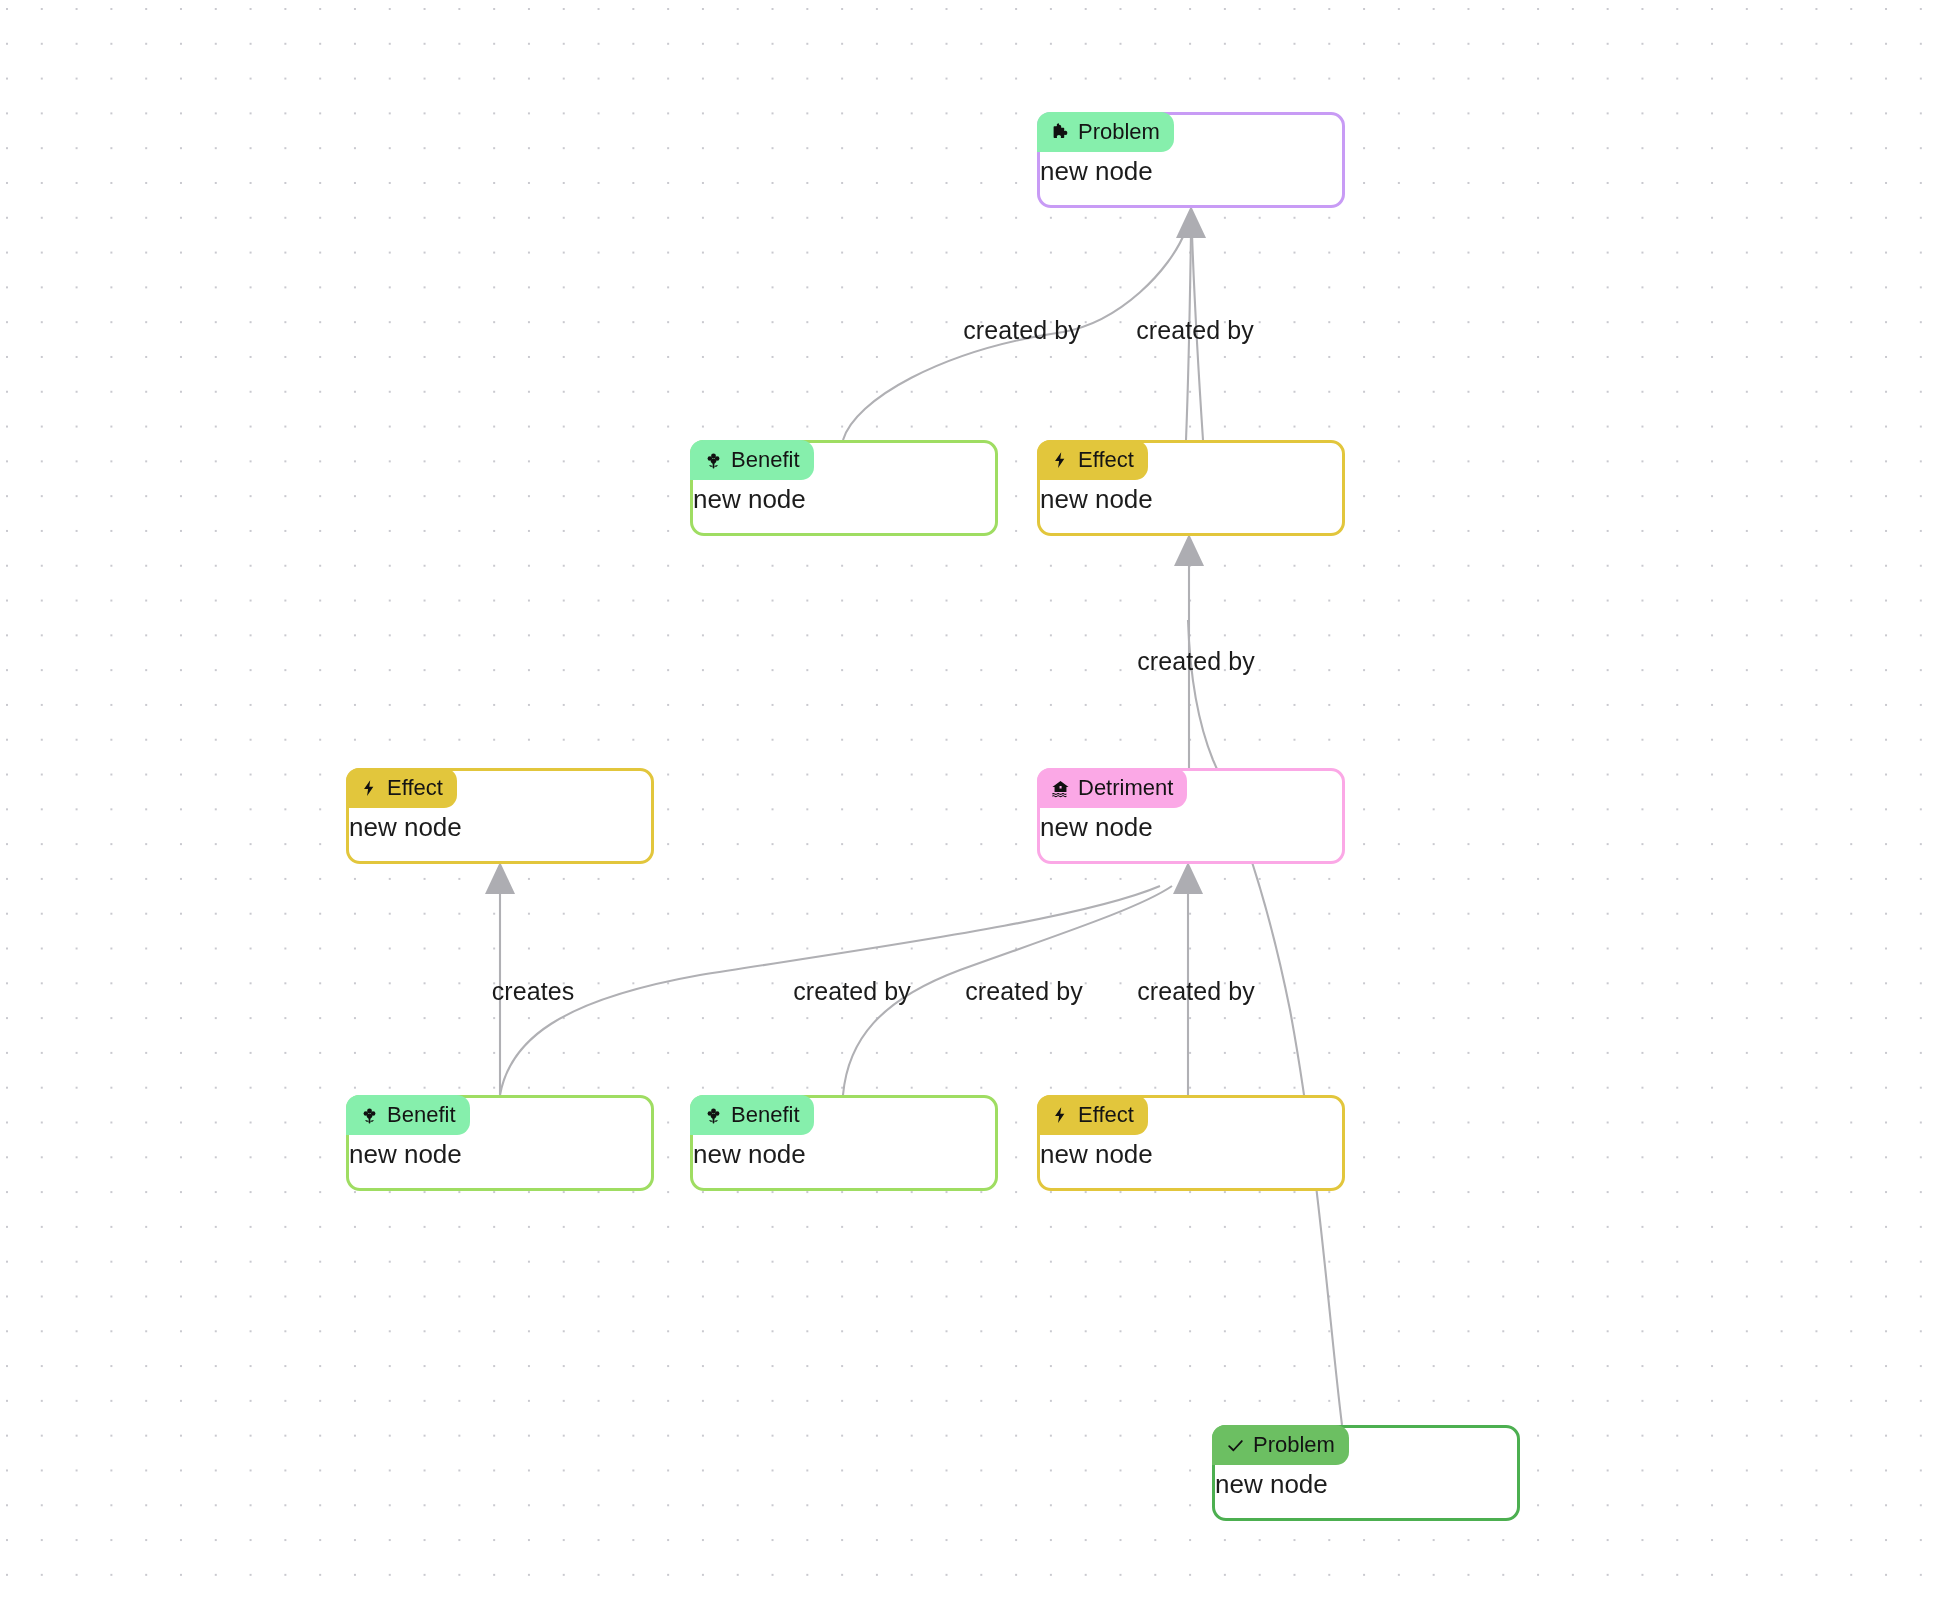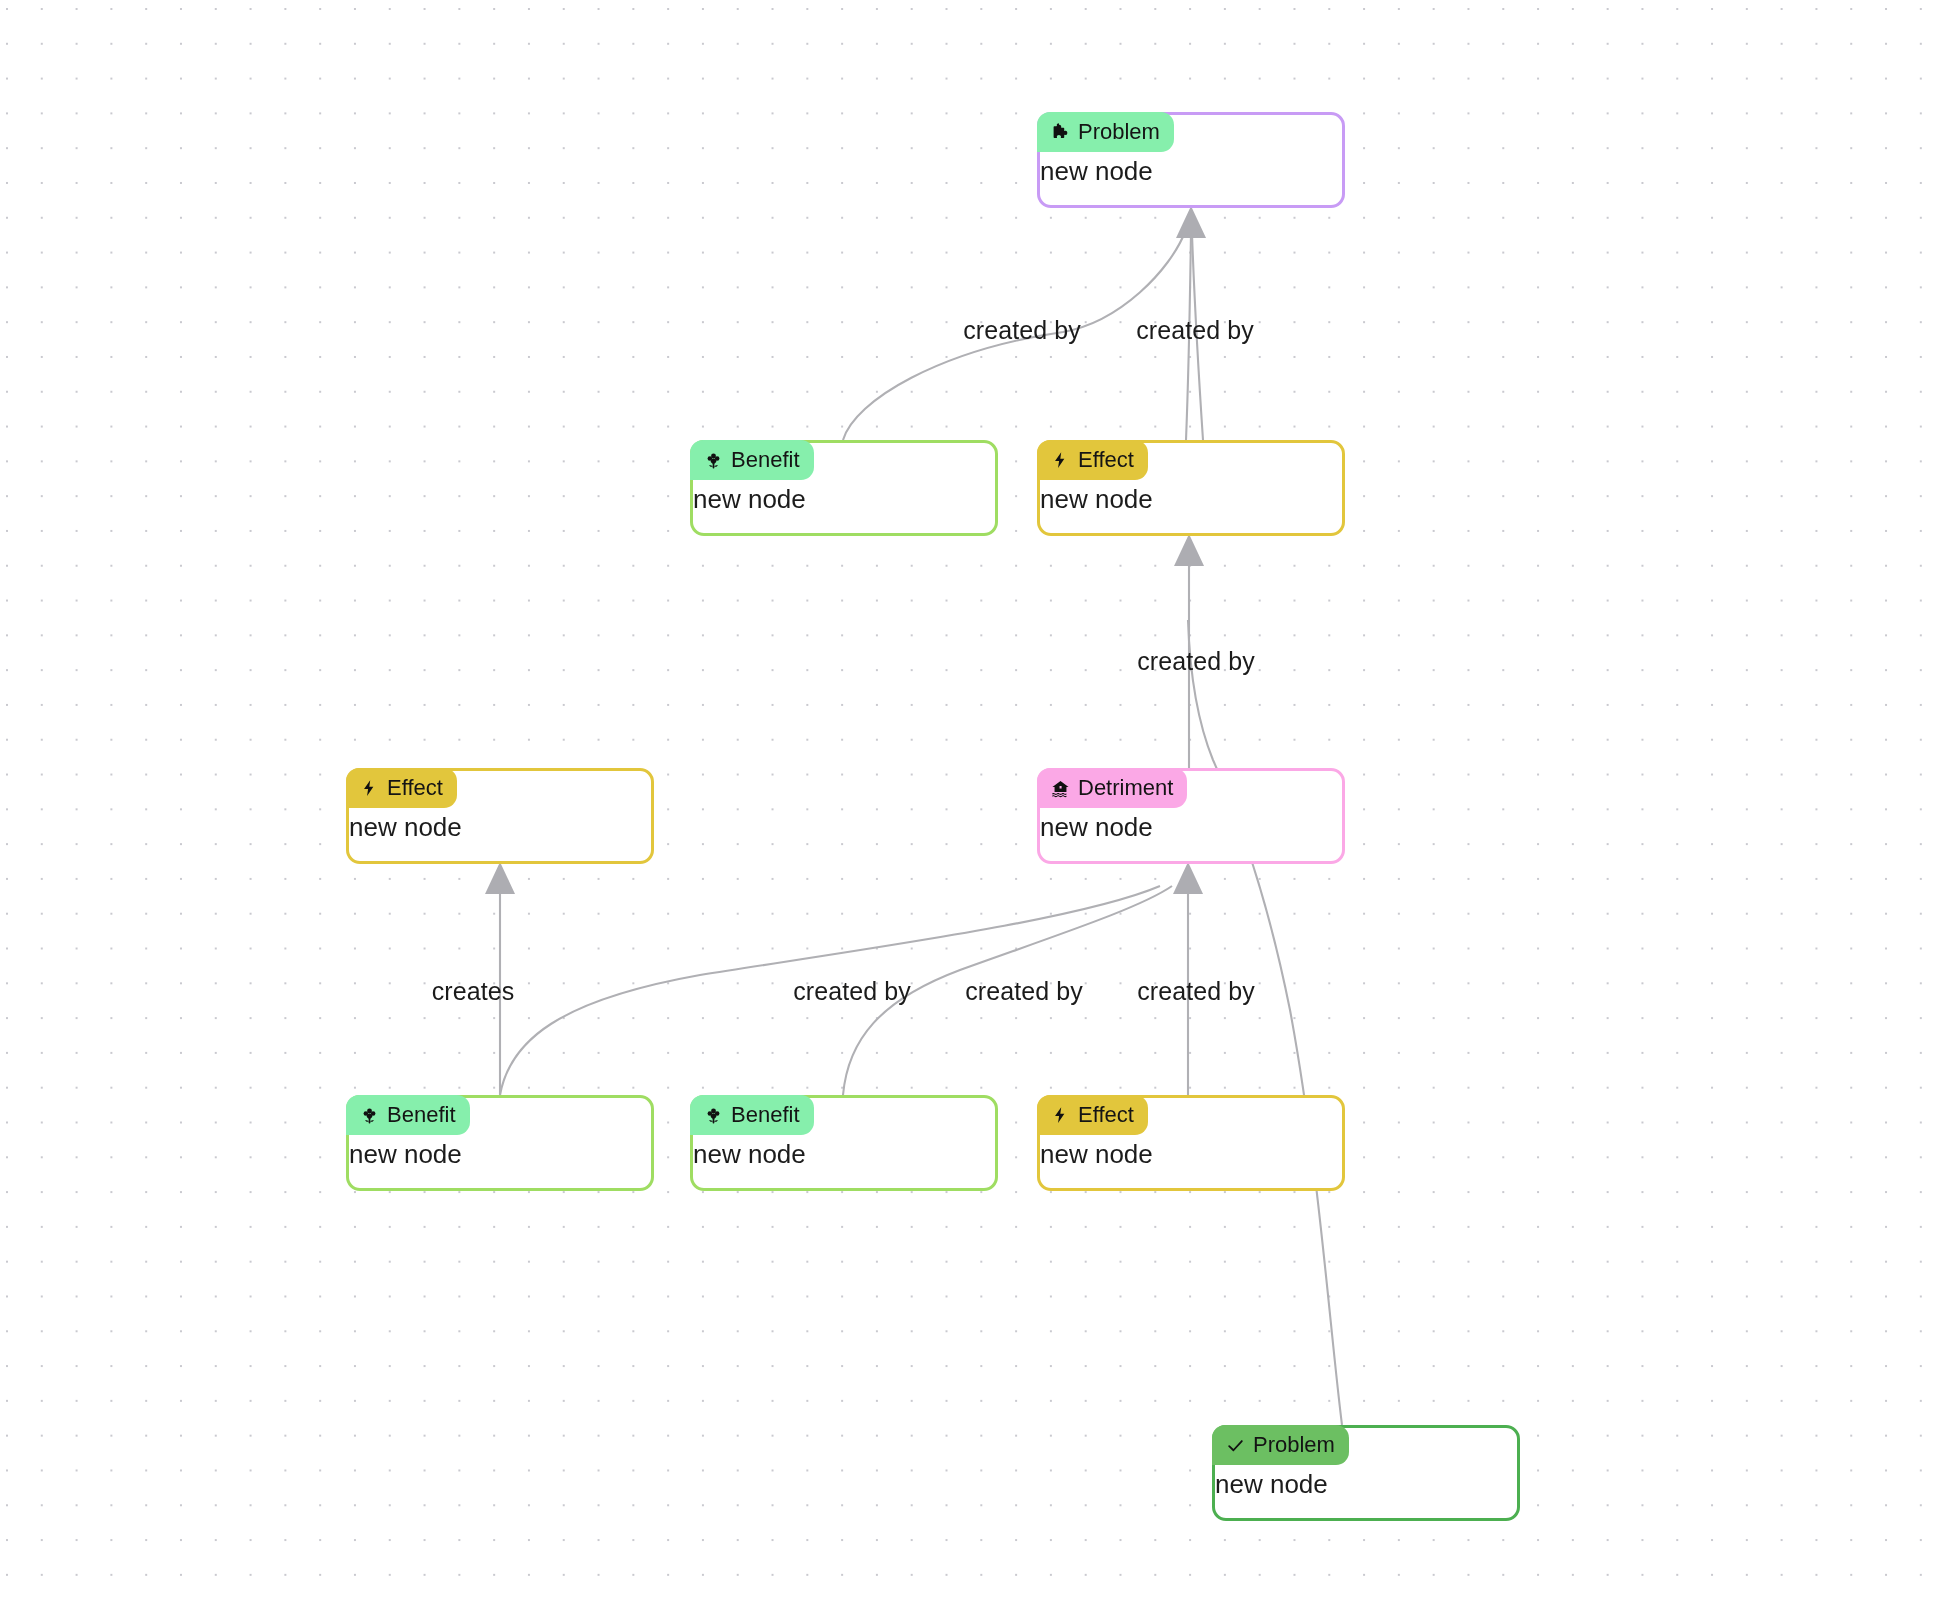--- a/index.html
+++ b/index.html
@@ -147,21 +147,21 @@
 
     <path class="edge-path" d="M 1188 1095 L 1188 890"></path>
 
     <polygon class="edge-head" points="1188,862 1173,894 1203,894"></polygon>
   </svg>
 
   <div id="labels">
       <div class="edge-label" style="left: 1022px; top: 330px;">created by</div>
       <div class="edge-label" style="left: 1195px; top: 330px;">created by</div>
       <div class="edge-label" style="left: 1196px; top: 661px;">created by</div>
-      <div class="edge-label" style="left: 473px; top: 991px;">creates</div>
+      <div class="edge-label" style="left: 533px; top: 991px;">creates</div>
       <div class="edge-label" style="left: 852px; top: 991px;">created by</div>
       <div class="edge-label" style="left: 1024px; top: 991px;">created by</div>
       <div class="edge-label" style="left: 1196px; top: 991px;">created by</div>
     </div>
   <div id="nodes">
       <div class="node t-problem" style="left: 1037px; top: 112px;">
         <div class="node-body">
           <div class="node-title">new node</div>
         </div>
         <div class="node-tag">

